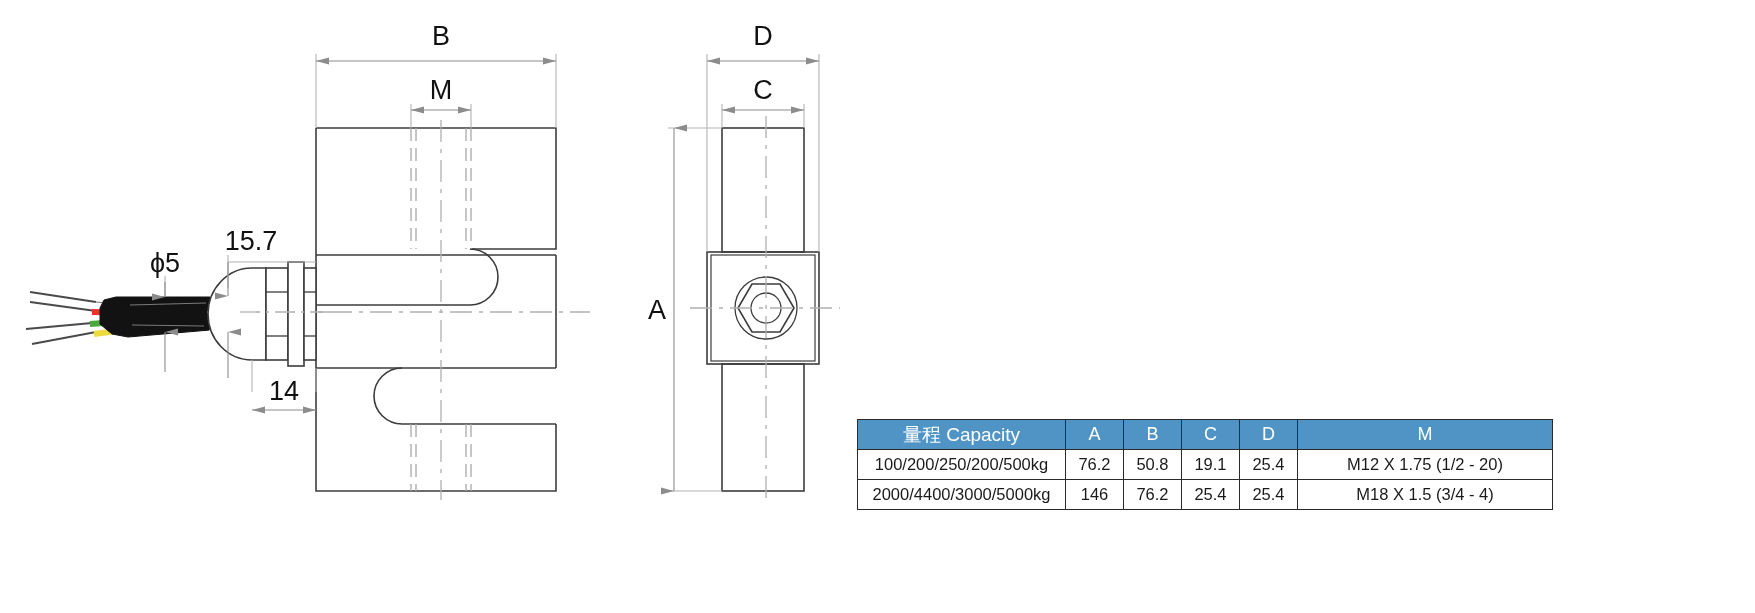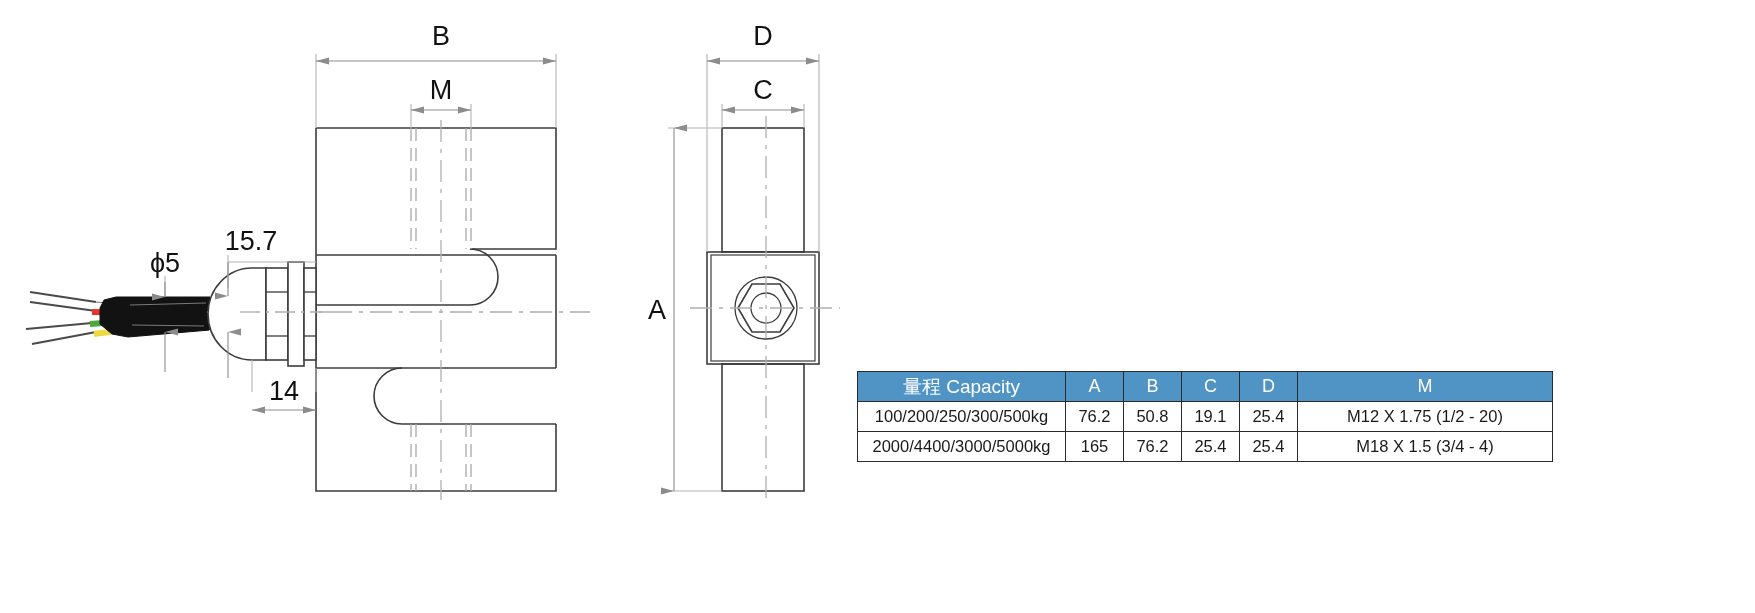--- a/index.html
+++ b/index.html
@@ -27,20 +27,21 @@
     position: absolute;
     left: 857px;
     top: 371px;
     width: 695px;
   }
   table.spec {
     border-collapse: collapse;
     width: 695px;
     table-layout: fixed;
     font-family: "Liberation Sans", sans-serif;
+    margin-top: 48px;
   }
   table.spec th, table.spec td {
     border: 1px solid #2b2b2b;
     text-align: center;
     vertical-align: middle;
     height: 30px;
     padding: 0 2px;
     white-space: nowrap;
     color: #1a1a1a;
     font-size: 16.5px;
@@ -266,30 +267,30 @@
           <th class="cap-head">量程 Capacity</th>
           <th>A</th>
           <th>B</th>
           <th>C</th>
           <th>D</th>
           <th>M</th>
         </tr>
       </thead>
       <tbody>
         <tr>
-          <td>100/200/250/300/500kg</td>
+          <td>100/200/250/200/500kg</td>
           <td>76.2</td>
           <td>50.8</td>
           <td>19.1</td>
           <td>25.4</td>
           <td>M12 X 1.75 (1/2 - 20)</td>
         </tr>
         <tr>
           <td>2000/4400/3000/5000kg</td>
-          <td>165</td>
+          <td>146</td>
           <td>76.2</td>
           <td>25.4</td>
           <td>25.4</td>
           <td>M18 X 1.5 (3/4 - 4)</td>
         </tr>
       </tbody>
     </table>
   </div>
 
 </div>

